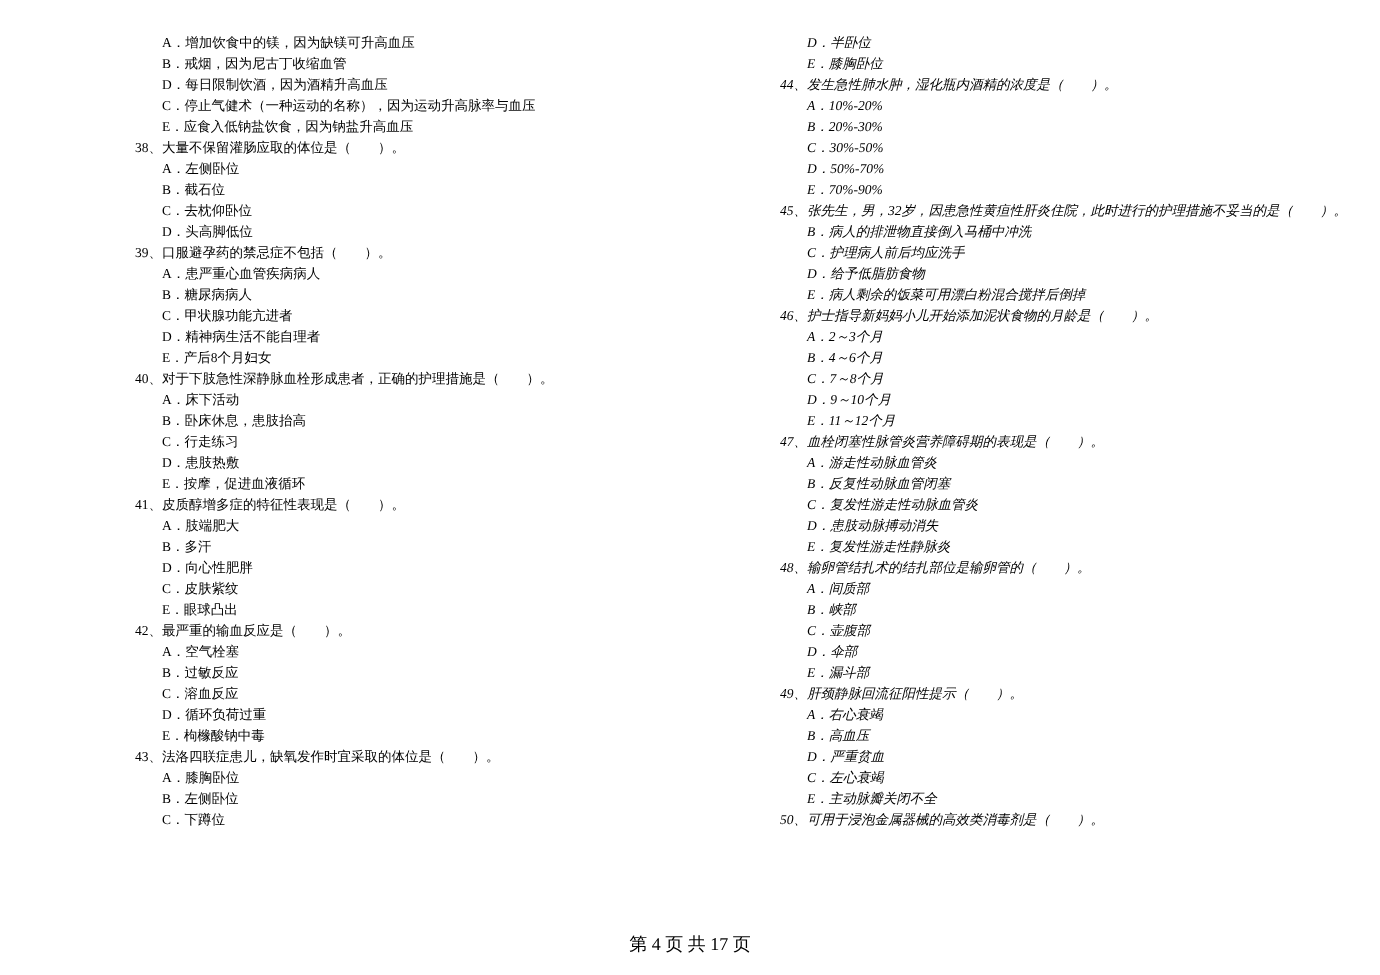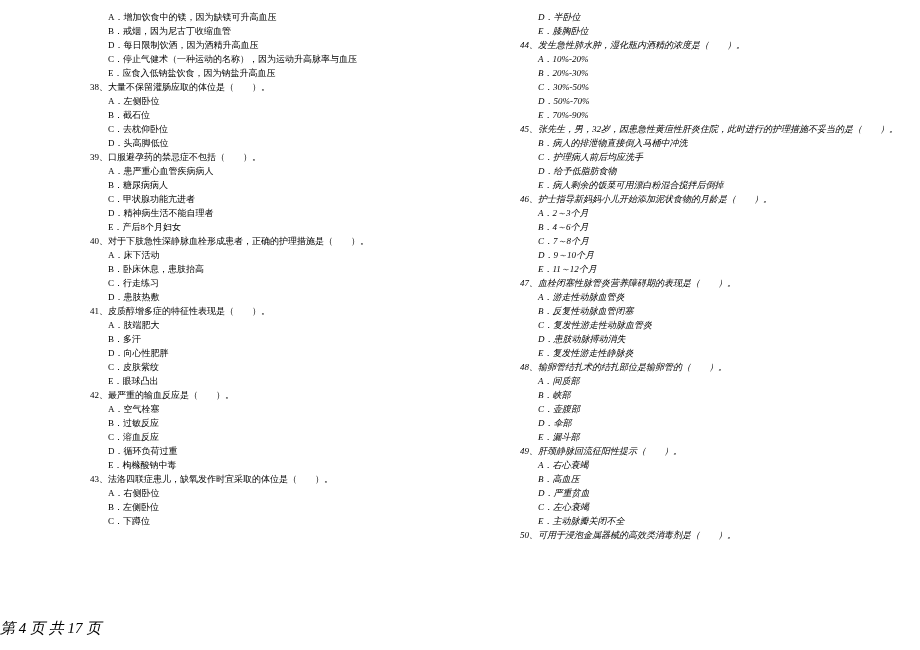--- a/index.html
+++ b/index.html
@@ -10,43 +10,43 @@
       font-family: "SimSun", "宋体", serif;
       font-size: 9px;
       color: #000;
       display: flex;
       flex-direction: column;
     }
     .page {
       display: flex;
       flex: 1;
       padding: 10px 0;
+      margin-top: 11px;
     }
     .col {
       width: 50%;
       padding: 0 30px 0 90px;
     }
     .col:last-child {
       padding: 0 30px 0 60px;
       font-style: italic;
     }
     .opt {
       line-height: 14px;
       padding-left: 18px;
       white-space: nowrap;
     }
     .q {
       line-height: 14px;
       white-space: nowrap;
     }
     .footer {
-      text-align: left;
-      font-size: 15px;
+      text-align: center;
+      font-size: 12px;
       padding: 8px 0 12px;
-      font-style: italic;
     }
   </style>
 </head>
 <body>
 
 <div class="page">
   <div class="col">
     <div class="opt">A．增加饮食中的镁，因为缺镁可升高血压</div>
     <div class="opt">B．戒烟，因为尼古丁收缩血管</div>
     <div class="opt">D．每日限制饮酒，因为酒精升高血压</div>
@@ -64,37 +64,38 @@
     <div class="opt">B．糖尿病病人</div>
     <div class="opt">C．甲状腺功能亢进者</div>
     <div class="opt">D．精神病生活不能自理者</div>
     <div class="opt">E．产后8个月妇女</div>
 
     <div class="q">40、对于下肢急性深静脉血栓形成患者，正确的护理措施是（　　）。</div>
     <div class="opt">A．床下活动</div>
     <div class="opt">B．卧床休息，患肢抬高</div>
     <div class="opt">C．行走练习</div>
     <div class="opt">D．患肢热敷</div>
+    <div class="opt">E．按摩，促进血液循环</div>
 
     <div class="q">41、皮质醇增多症的特征性表现是（　　）。</div>
     <div class="opt">A．肢端肥大</div>
     <div class="opt">B．多汗</div>
     <div class="opt">D．向心性肥胖</div>
     <div class="opt">C．皮肤紫纹</div>
     <div class="opt">E．眼球凸出</div>
 
     <div class="q">42、最严重的输血反应是（　　）。</div>
     <div class="opt">A．空气栓塞</div>
     <div class="opt">B．过敏反应</div>
     <div class="opt">C．溶血反应</div>
     <div class="opt">D．循环负荷过重</div>
     <div class="opt">E．枸橼酸钠中毒</div>
 
     <div class="q">43、法洛四联症患儿，缺氧发作时宜采取的体位是（　　）。</div>
-    <div class="opt">A．右侧卧位</div>
+    <div class="opt">A．膝胸卧位</div>
     <div class="opt">B．左侧卧位</div>
     <div class="opt">C．下蹲位</div>
   </div>
 
   <div class="col">
     <div class="opt">D．半卧位</div>
     <div class="opt">E．膝胸卧位</div>
 
     <div class="q">44、发生急性肺水肿，湿化瓶内酒精的浓度是（　　）。</div>
     <div class="opt">A．10%-20%</div>

